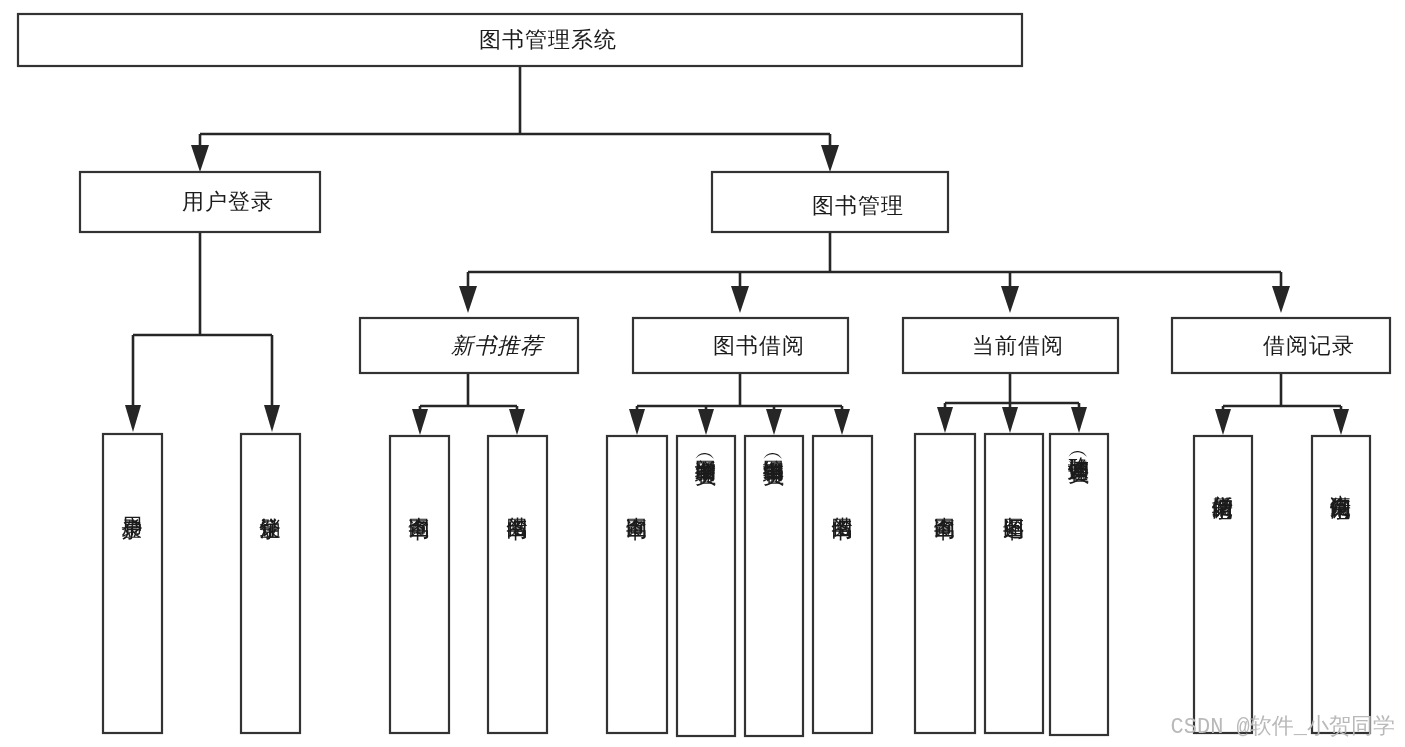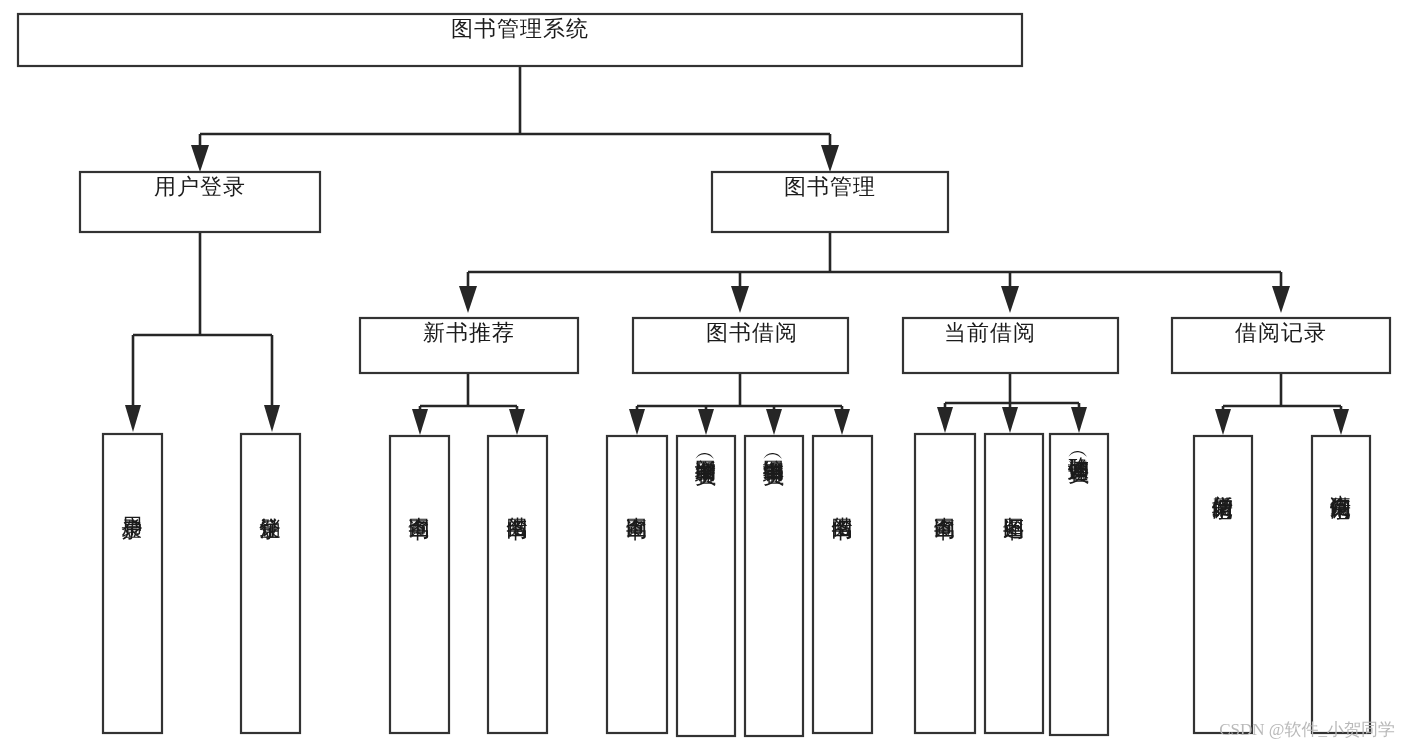--- a/index.html
+++ b/index.html
@@ -52,36 +52,38 @@
     font-family: "Liberation Sans", "DejaVu Sans", sans-serif;
     font-size: 21px;
     line-height: 1;
     color: #1b1b1b;
     letter-spacing: 1px;
     white-space: nowrap;
   }
   .hlabel-wrap {
     position: absolute;
     display: flex;
+    align-items: center;
     justify-content: center;
     pointer-events: none;
+    margin-left: 28px;
   }
   .hlabel-text {
     font-family: "Liberation Sans", "DejaVu Sans", sans-serif;
     font-size: 22px;
     color: #1b1b1b;
     letter-spacing: 1px;
     white-space: nowrap;
   }
   #watermark {
     position: absolute;
     right: 10px;
     bottom: 6px;
-    font-family: Liberation Serif, serif;
-    font-size: 17px;
+    font-family: Liberation Mono, monospace;
+    font-size: 22px;
     color: #b9b9b9;
     white-space: nowrap;
     pointer-events: none;
   }
 </style>
 </head>
 <body>
 
 <div id="diagram-root">
 
@@ -197,24 +199,24 @@
     <span class="hlabel-text">图书管理系统</span>
   </div>
 
   <div class="hlabel-wrap" style="left:80px; top:172px; width:240px; height:60px;">
     <span class="hlabel-text">用户登录</span>
   </div>
   <div class="hlabel-wrap" style="left:712px; top:172px; width:236px; height:67px;">
     <span class="hlabel-text">图书管理</span>
   </div>
 
-  <div class="hlabel-wrap" style="left:360px; top:318px; width:218px; height:55px;">
+  <div class="hlabel-wrap" style="left:360px; top:318px; width:218px; height:55px;font-style:italic;">
     <span class="hlabel-text">新书推荐</span>
   </div>
-  <div class="hlabel-wrap" style="left:633px; top:318px; width:238px; height:55px;">
+  <div class="hlabel-wrap" style="left:612px; top:318px; width:238px; height:55px;">
     <span class="hlabel-text">图书借阅</span>
   </div>
   <div class="hlabel-wrap" style="left:903px; top:318px; width:174px; height:55px;">
     <span class="hlabel-text">当前借阅</span>
   </div>
   <div class="hlabel-wrap" style="left:1172px; top:318px; width:218px; height:55px;border-radius:16px;">
     <span class="hlabel-text">借阅记录</span>
   </div>
 
   <div class="vlabel-wrap" style="left:103px; top:434px; width:59px; height:299px; padding-top:66px;">

